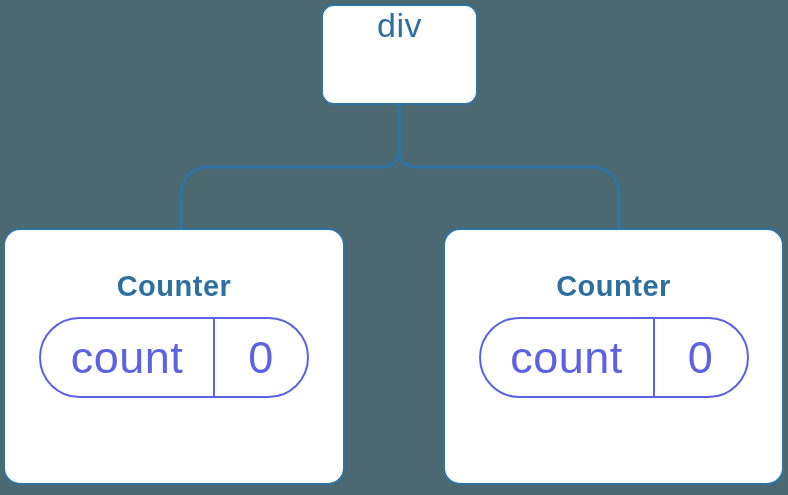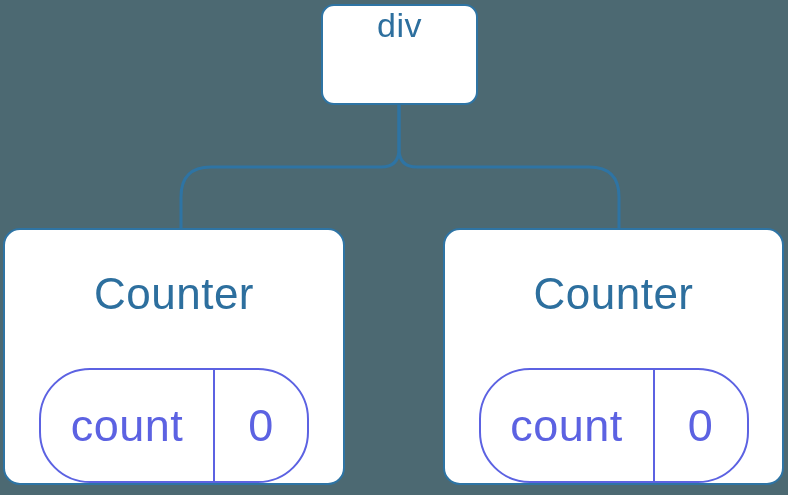--- a/index.html
+++ b/index.html
@@ -61,31 +61,31 @@
     border-radius: 17px;
     display: flex;
     flex-direction: column;
     align-items: center;
   }
   .card.left  { left: 3px; }
   .card.right { left: 443px; width: 341px; }
 
   .card-title {
     margin-top: 42px;
-    font-size: 44px;
-    font-weight: 400;
+    font-size: 29px;
+    font-weight: 700;
     color: var(--blue-text);
     letter-spacing: 0.5px;
     line-height: 1.0;
   }
 
   .pill {
-    margin-top: 52px;
+    margin-top: 16px;
     width: 270px;
-    height: 119px;
+    height: 81px;
     border: 2px solid var(--purple);
     border-radius: 51px;
     display: flex;
     align-items: stretch;
     overflow: hidden;
     background: var(--card-bg);
   }
   .pill-left {
     width: 174px;
     border-right: 2px solid var(--purple);

